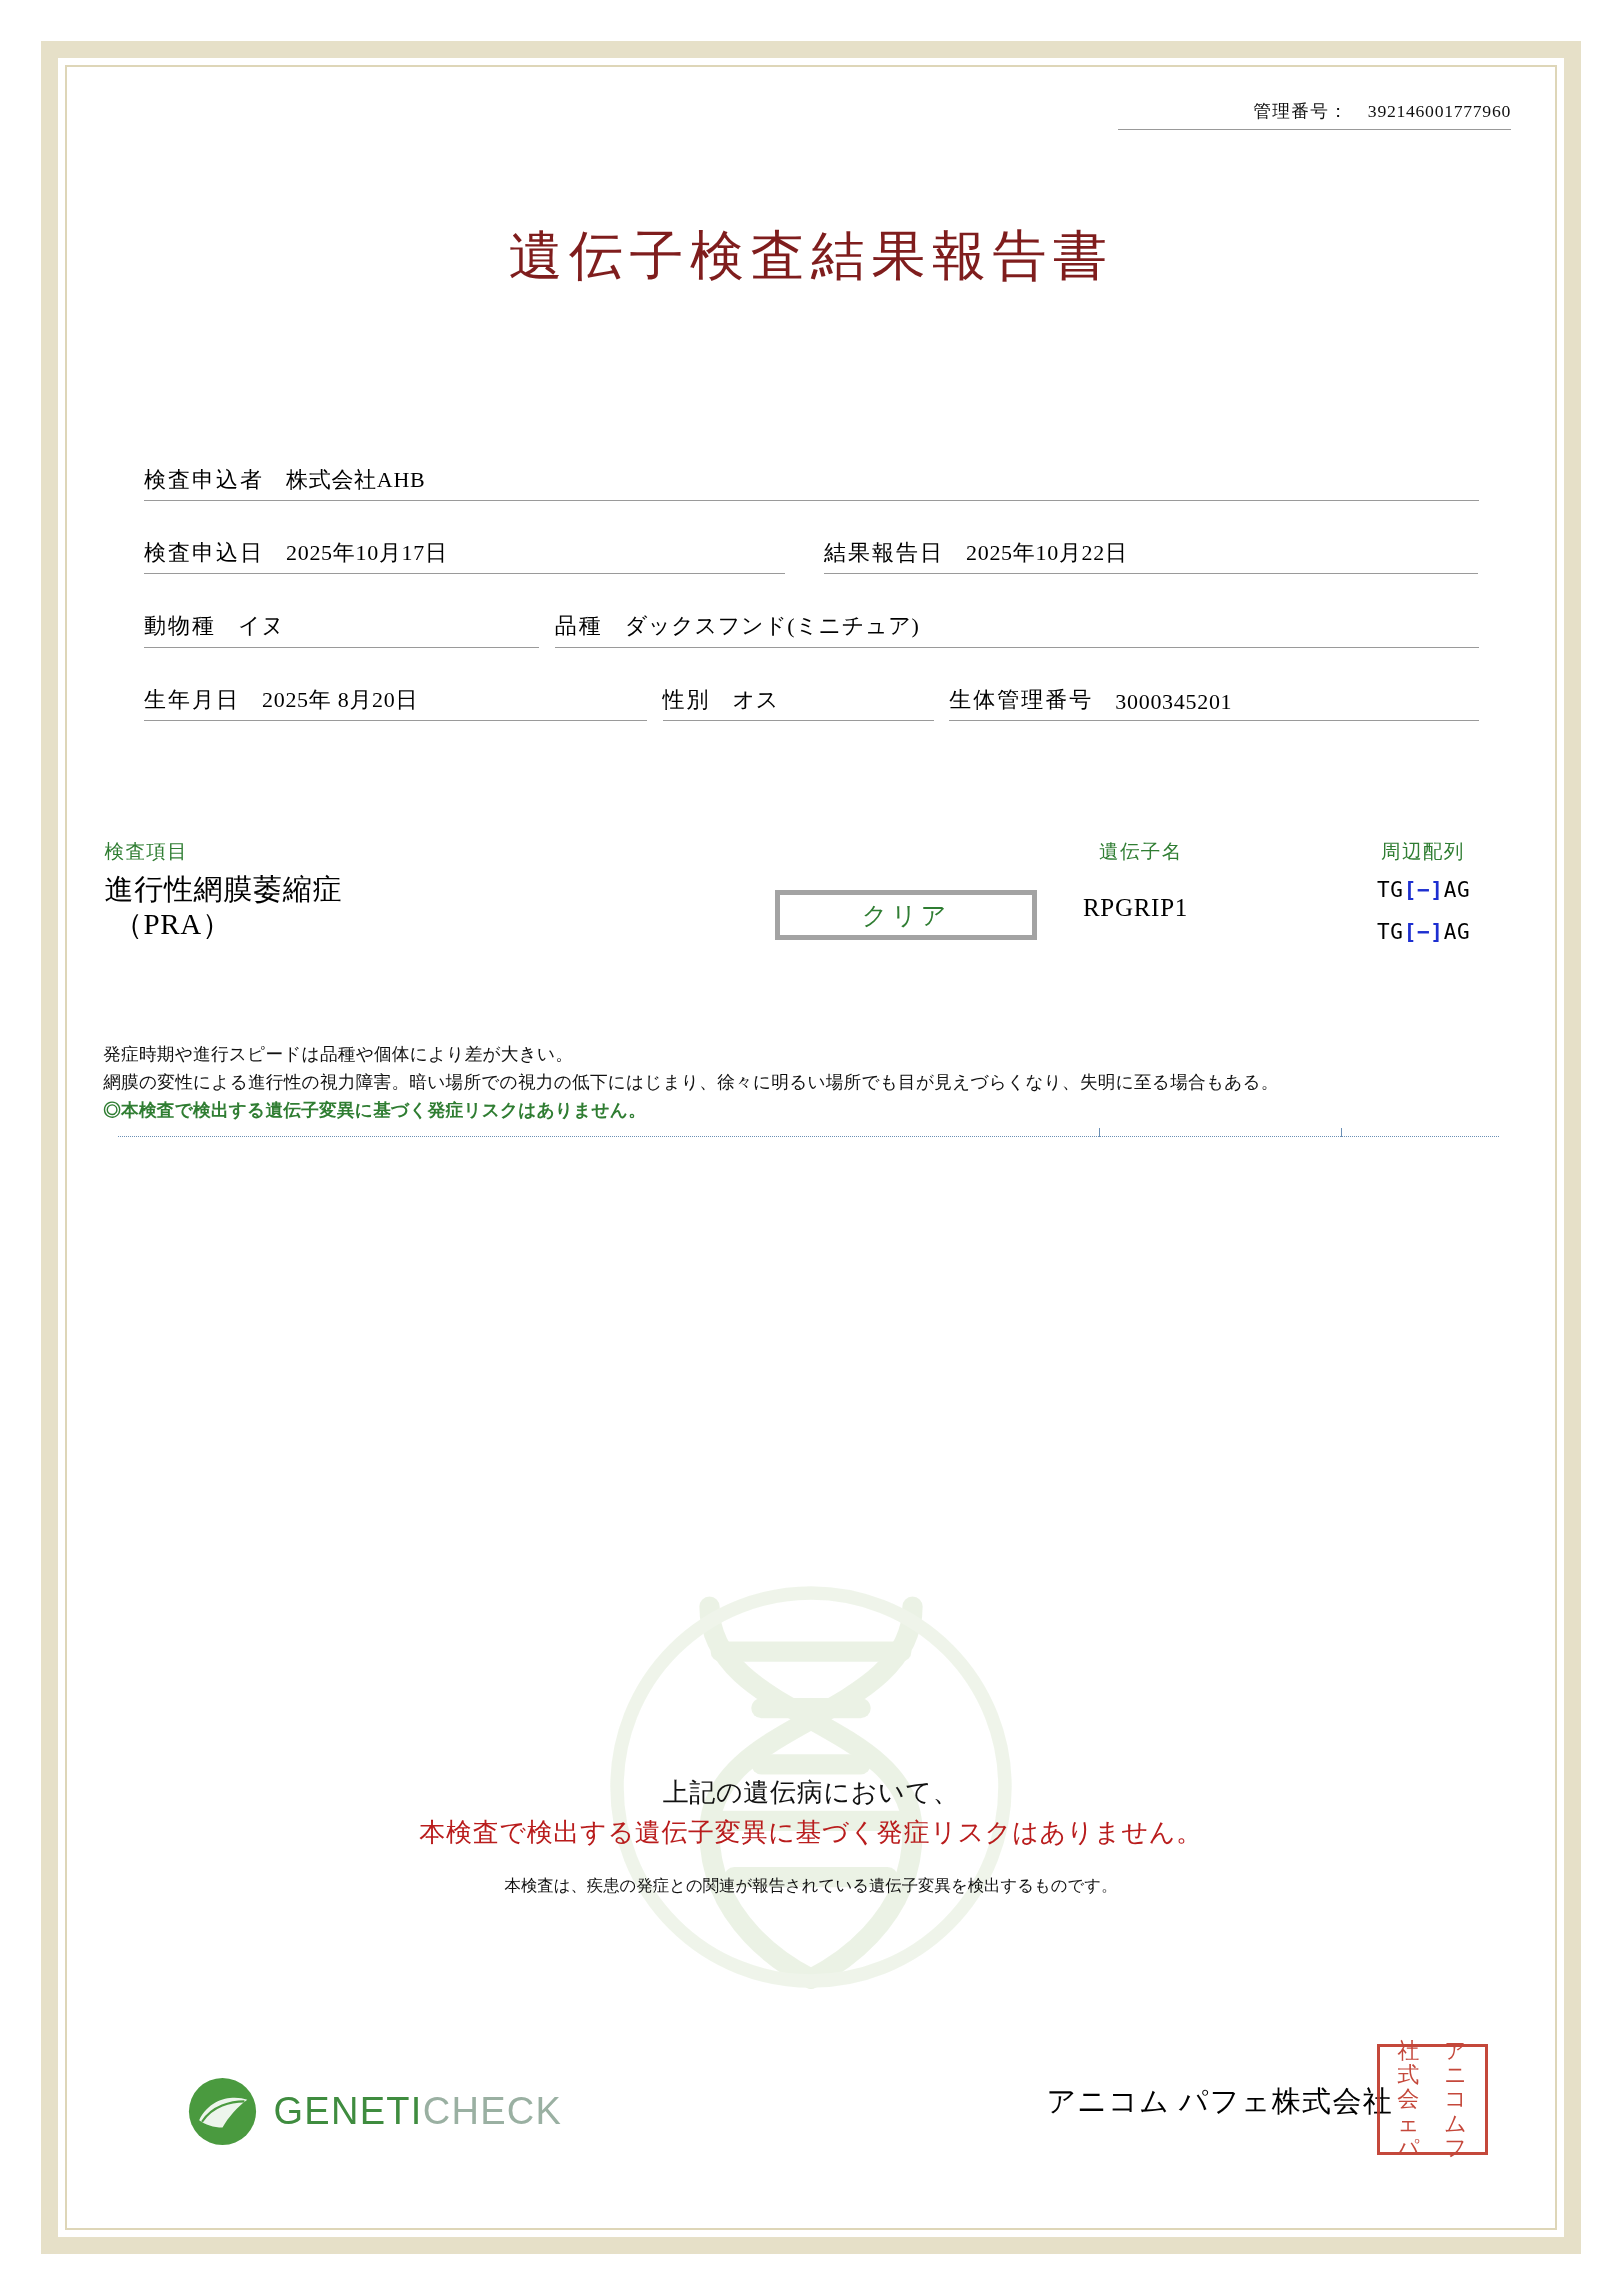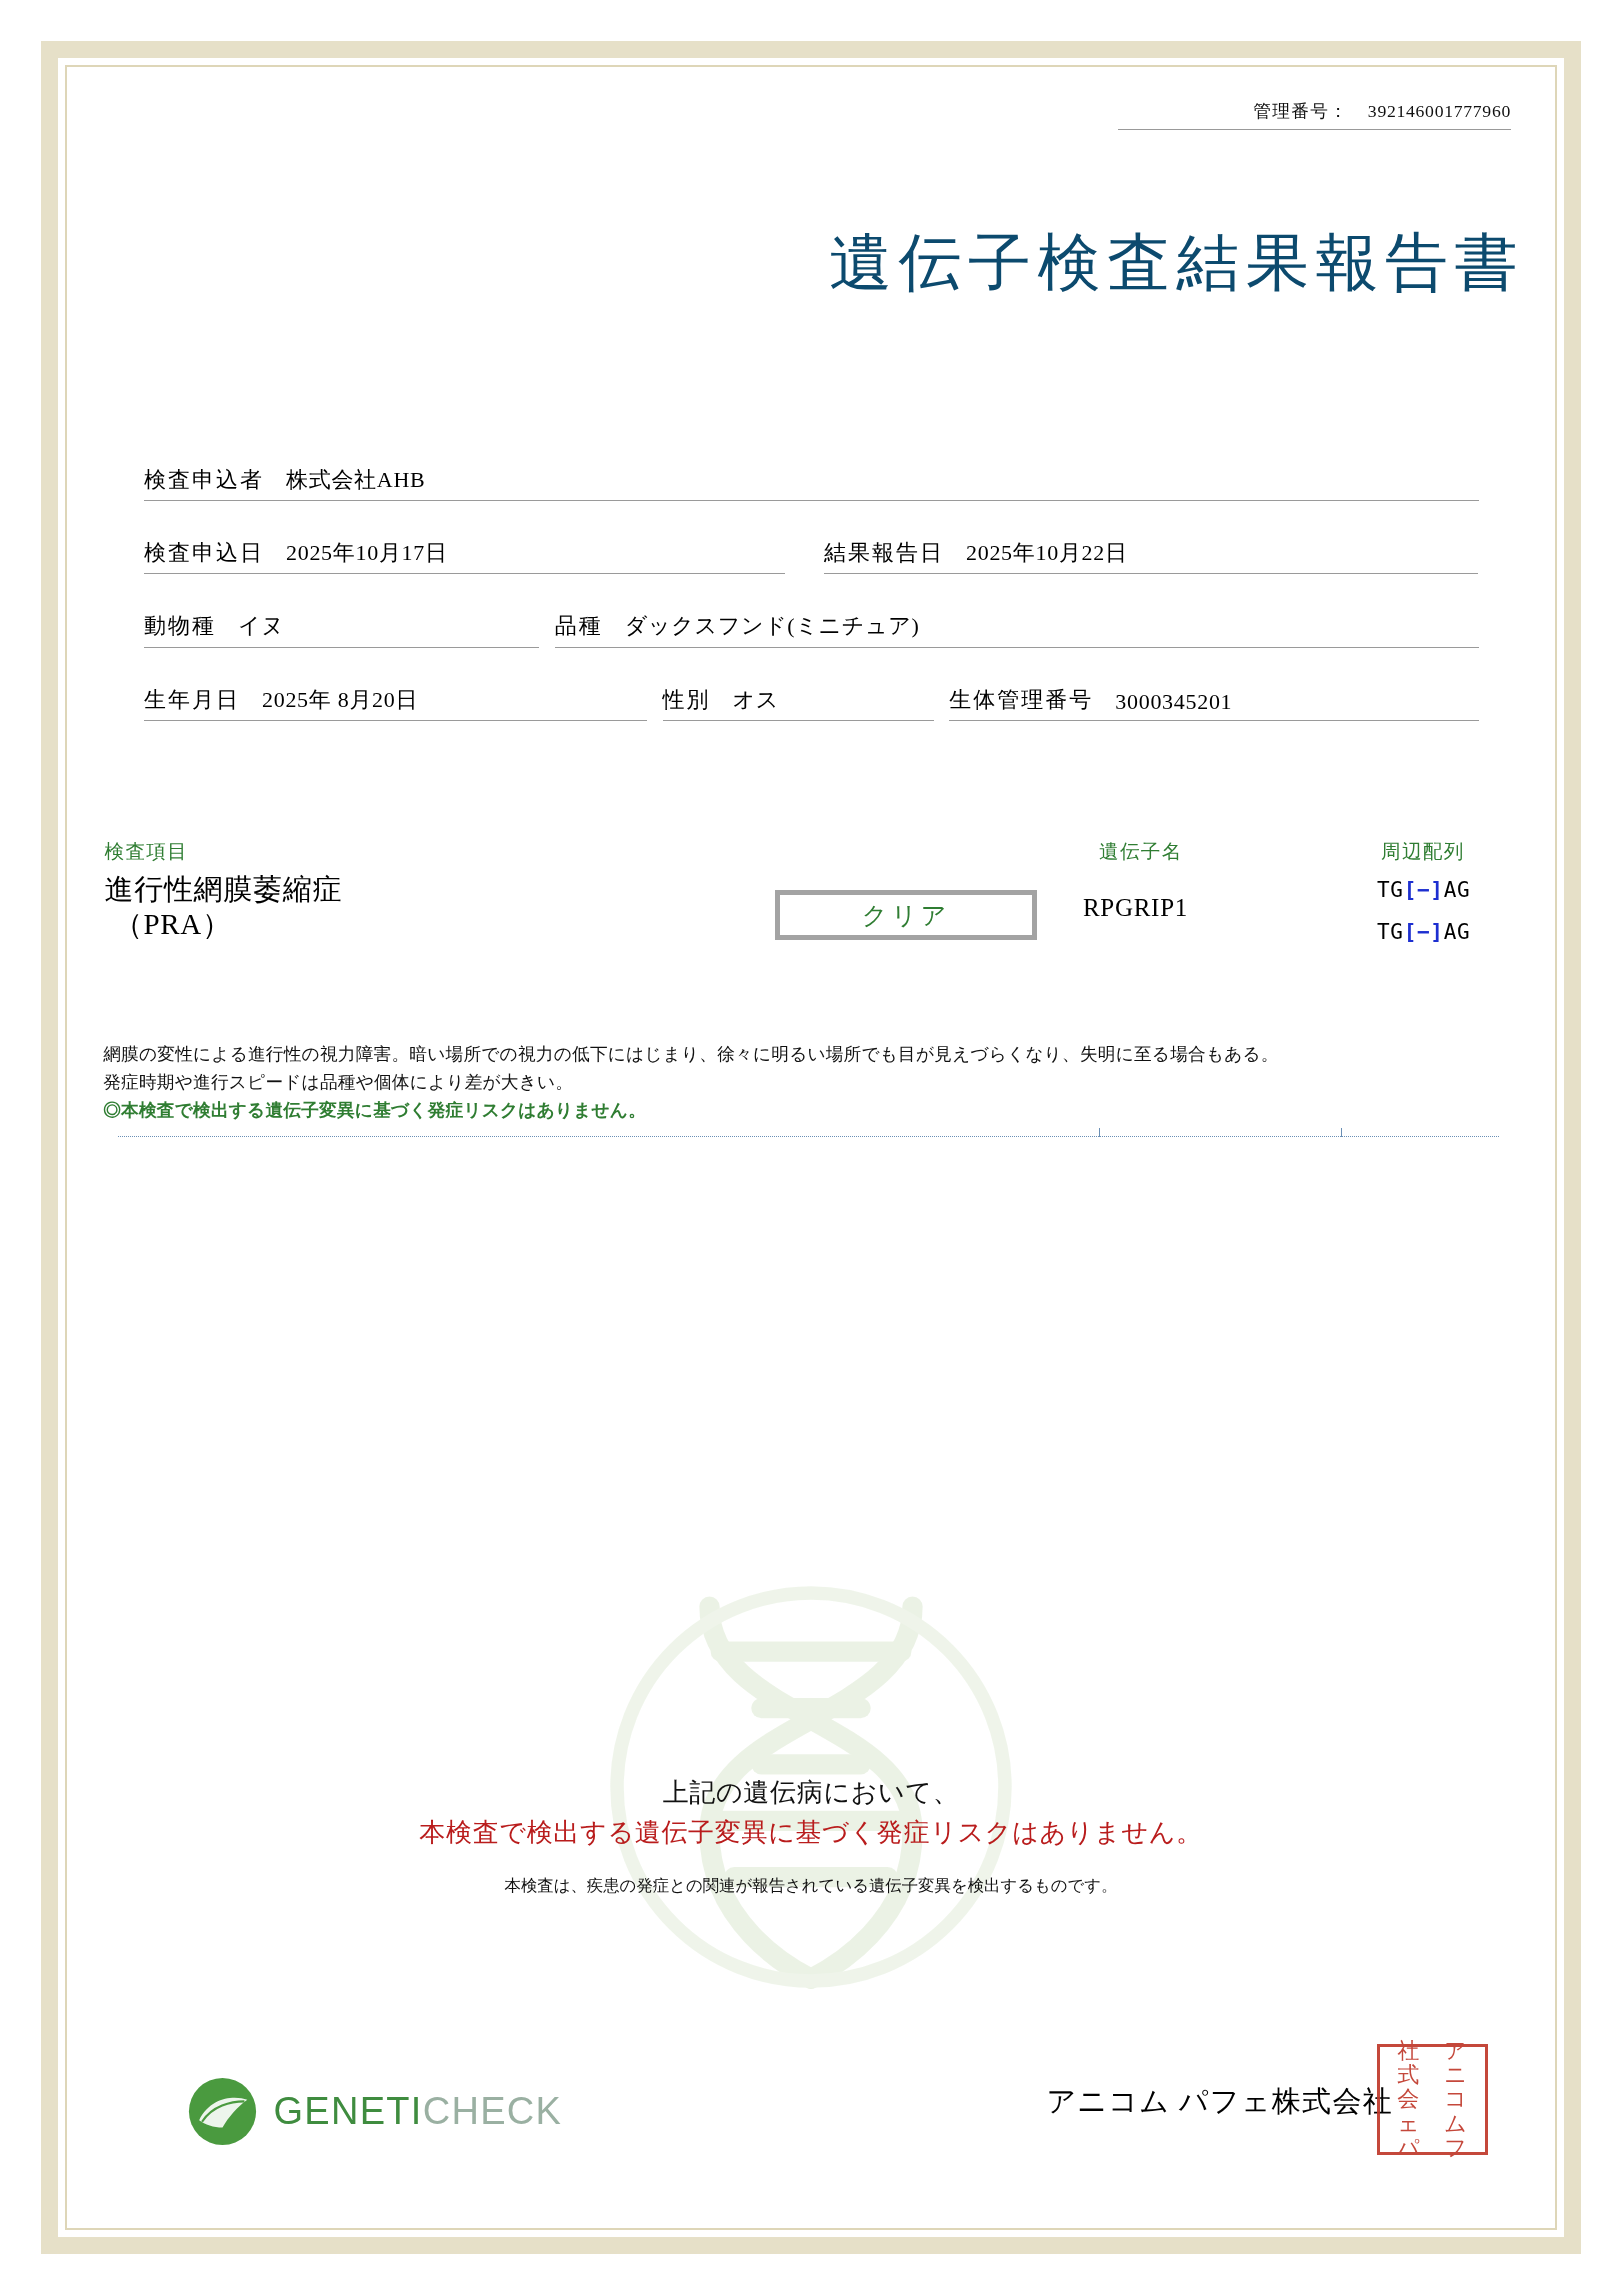--- a/index.html
+++ b/index.html
@@ -66,25 +66,25 @@
     color: #111;
     margin-left: 17px;
     margin-top: 48px;
   }
   
   .title {
     position: absolute;
     top: 141px;
     left: 0;
     width: 1426px;
-    text-align: right;
-    font-size: 63px;
+    text-align: center;
+    font-size: 54px;
     letter-spacing: 6.5px;
     font-weight: 400;
-    color: #0c4a6e;
+    color: #7f1d1d;
     font-family: "Liberation Serif", "DejaVu Serif", serif;
   }
 
   
   .info {
     position: absolute;
     top: 386px;
     left: 46px;
     width: 1335px;
   }
@@ -425,22 +425,22 @@
       <div class="seq-list">
         <div>
           <span>TG</span><span class="mut">[−]</span><span>AG</span>
         </div>
         <div>
           <span>TG</span><span class="mut">[−]</span><span>AG</span>
         </div>
       </div>
 
       <div class="desc">
+        <div>発症時期や進行スピードは品種や個体により差が大きい。</div>
         <div>網膜の変性による進行性の視力障害。暗い場所での視力の低下にはじまり、徐々に明るい場所でも目が見えづらくなり、失明に至る場合もある。</div>
-        <div>発症時期や進行スピードは品種や個体により差が大きい。</div>
         <div class="green">◎本検査で検出する遺伝子変異に基づく発症リスクはありません。</div>
       </div>
 
       <div class="dotline"></div>
       <div class="dot-tick" style="left:1001px;"></div>
       <div class="dot-tick" style="left:1243px;"></div>
     </div>
 
     <svg class="watermark" viewBox="0 0 200 180">
       <g fill="none" stroke="#cfe0c0" stroke-width="9" stroke-linecap="round">

